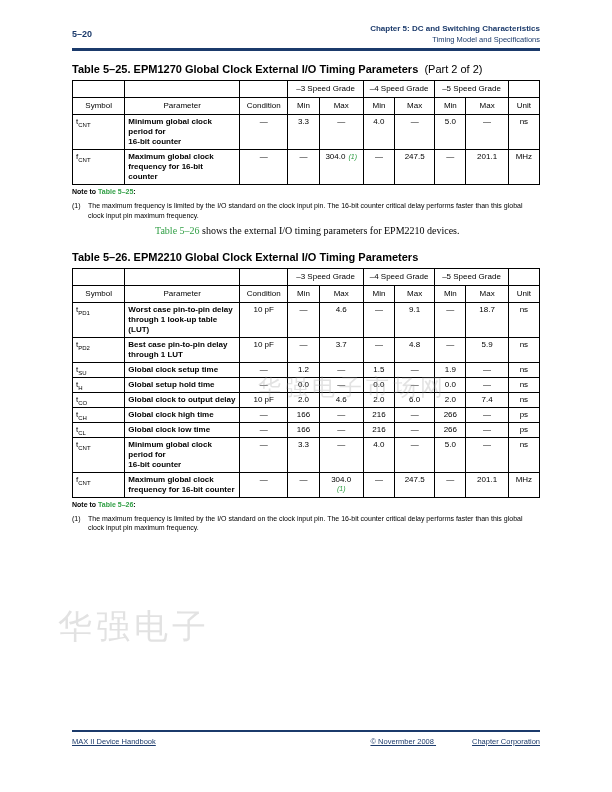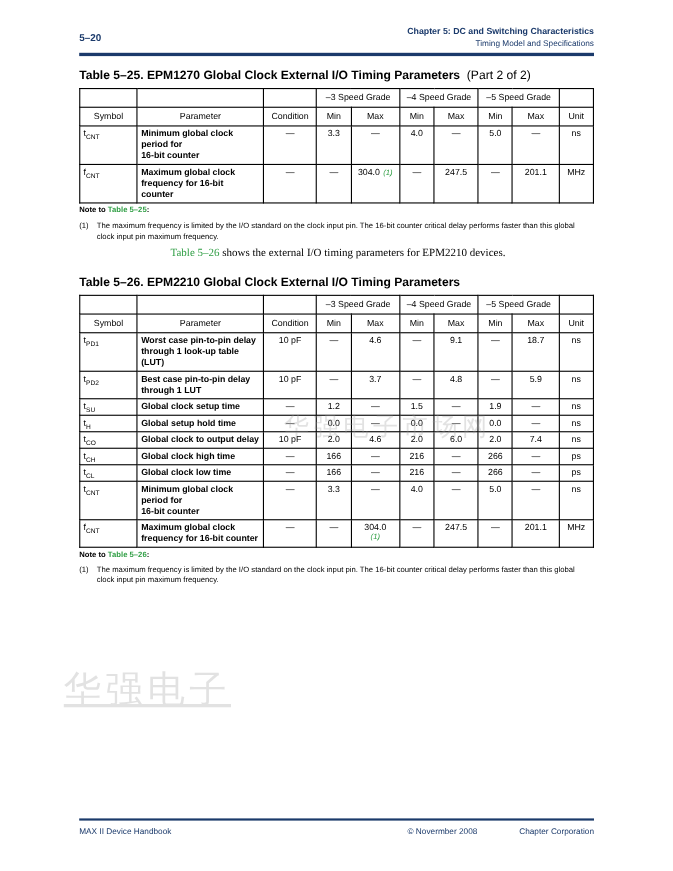--- a/index.html
+++ b/index.html
@@ -38,29 +38,29 @@
   .c-mid { text-align:center; }
   .fn-ref { color:var(--link); font-style:italic; font-size:7px; }
   #table-block-0 .fn-ref { display:inline; margin-left:3px; }
   #table-block-1 .fn-ref { display:block; }
 
   
   .body-para { margin:4px 0 15px 83px; font-family:"Liberation Serif", serif; font-size:10px; }
   .para-link { color:var(--link); }
 
   
-  .doc-footer { position:absolute; left:72px; right:72px; bottom:32px; color:var(--navy); }
+  .doc-footer { position:absolute; left:72px; right:72px; bottom:46px; color:var(--navy);text-decoration:underline; }
   .ftr-rule { height:2px; background:var(--navy); margin-bottom:5px; }
   .ftr-row { display:flex; justify-content:space-between; font-size:7.5px; }
   .ftr-right span { margin-left:36px; }
 
   
   .watermark { position:absolute; color:#9a9a9a; opacity:0.28; font-size:23px; letter-spacing:4px; pointer-events:none; white-space:nowrap; }
   .wm-1 { left:258px; top:372px; }
-  .wm-2 { left:58px; top:604px; font-size:34px;text-decoration:underline; }
+  .wm-2 { left:58px; top:604px; font-size:34px; }
 </style>
 </head>
 <body>
 
 <div class="page">
 
   <div class="watermark wm-1">华强电子市场网</div>
   <div class="watermark wm-2">华强电子</div>
 
   <div class="doc-header">

